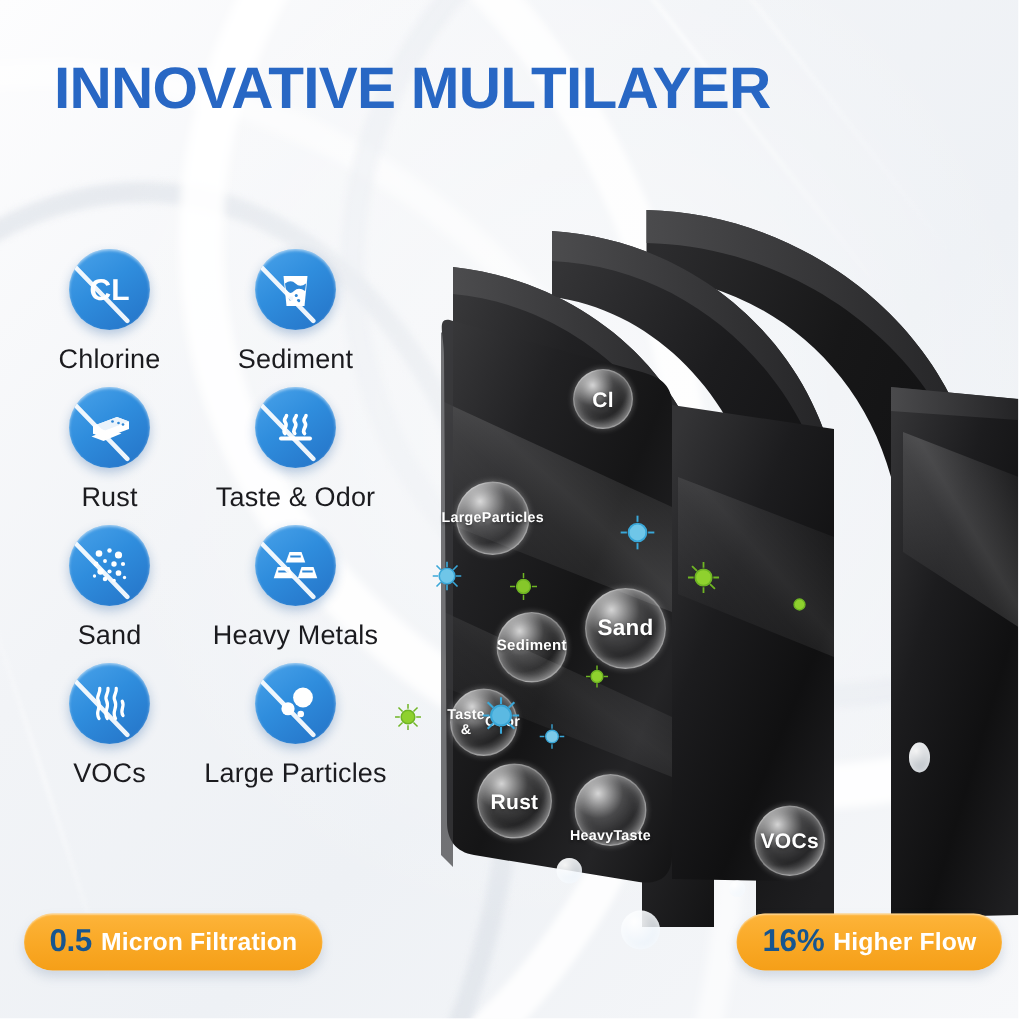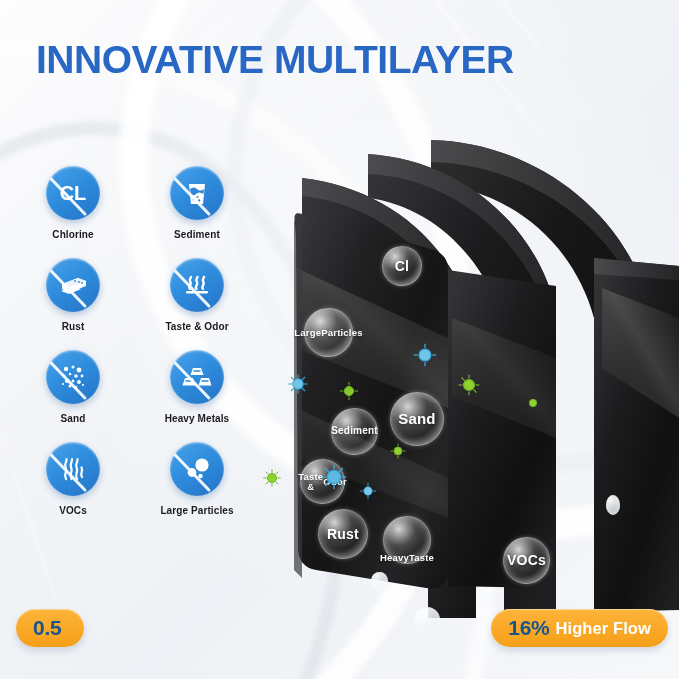--- a/index.html
+++ b/index.html
@@ -115,22 +115,22 @@
     left: -6%; top: 6%;
     width: 115%; height: 2.6px;
     background: rgba(255,255,255,0.92);
     transform: rotate(46deg);
     transform-origin: left center;
     border-radius: 2px;
   }
   .icon-disc svg { display: block; }
   .icon-label {
     margin-top: 9px;
-    font-size: 10px;
-    font-weight: bold;
+    font-size: 18px;
+    font-weight: normal;
     color: #1b1b1f;
     white-space: nowrap;
     letter-spacing: .1px;
   }
 
   
   .product { position: absolute; left: 232px; top: 118px; width: 447px; height: 500px; }
   .product svg { display:block; }
 
   
@@ -283,21 +283,21 @@
         <path d="M220 200 L 324 240 L 324 320 L 220 278 Z" fill="url(#sheen)" opacity="0.6"></path>
       </g>
 
       <path d="M62 104 L 70 96 L 70 460 L 62 452 Z" fill="#3b3b3d" opacity="0.7"></path>
     </svg>
 
     <div id="bubble-host">
         <div class="bubble" style="left: 150px; top: 128px; width: 38px; height: 38px; font-size: 14px;">
           <span>Cl</span>
         </div>
-        <div class="bubble" style="left: 72px; top: 190px; width: 47px; height: 47px; font-size: 9.5px; text-align: right;">
+        <div class="bubble" style="left: 72px; top: 203px; width: 47px; height: 47px; font-size: 9.5px; text-align: right;">
           <span>Large</span>
           <br>
           <span>Particles</span>
         </div>
         <div class="bubble" style="left: 99px; top: 290px; width: 45px; height: 45px; font-size: 10px;">
           <span>Sediment</span>
         </div>
         <div class="bubble" style="left: 158px; top: 274px; width: 52px; height: 52px; font-size: 15px;">
           <span>Sand</span>
         </div>
@@ -536,20 +536,21 @@
           </g>
         </svg>
       </div>
       <div class="icon-label">Large Particles</div>
     </div>
   </div>
 
   <div class="pill-row">
     <div class="pill">
       <span class="pill-num">0.5</span>
+      <span class="pill-text">Micron Filtration</span>
     </div>
     <div class="pill">
       <span class="pill-num">16%</span>
       <span class="pill-text">Higher Flow</span>
     </div>
   </div>
 
 </div>
 
 </body></html>

